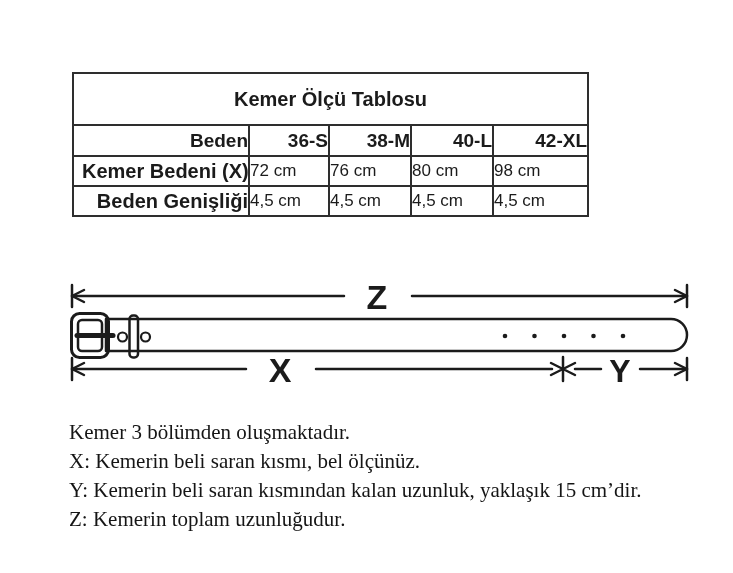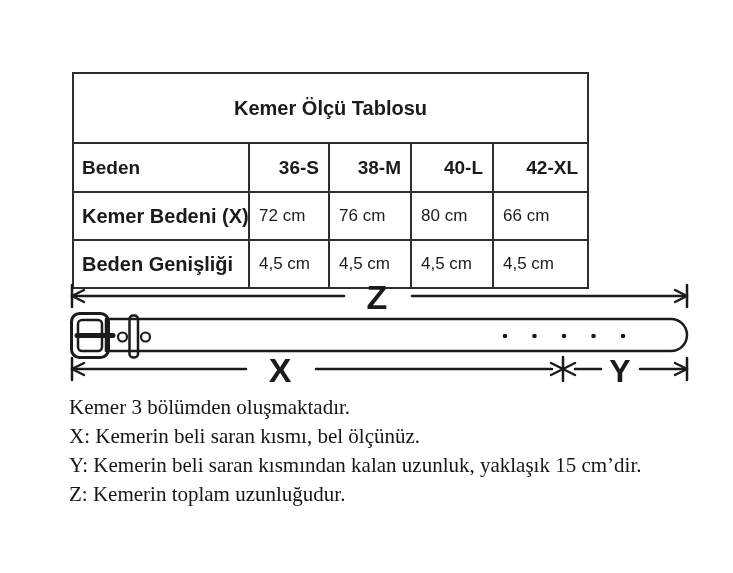--- a/index.html
+++ b/index.html
@@ -16,39 +16,39 @@
   .size-table {
     position: absolute;
     left: 72px; top: 72px;
     width: 515px;
     border-collapse: collapse;
     table-layout: fixed;
   }
   .size-table td, .size-table th {
     border: 2px solid #2e2e2e;
     vertical-align: middle;
-    padding: 9px;
+    padding: 0;
     overflow: hidden;
     white-space: nowrap;
     margin-left: 16px;
   }
   .size-table .title-cell {
     height: 50px;
     text-align: center;
     font-weight: 700;
     font-size: 20px;
   }
   .size-table th {
     height: 29px;
     font-weight: 700;
     font-size: 19px;
     text-align: right;
   }
   .size-table th.row-label, .size-table td.row-label {
-    text-align: left;
+    text-align: right;
     padding-left: 8px;
   }
   .size-table td {
     height: 28px;
     font-size: 17px;
     font-weight: 400;
   }
   .size-table td.row-label {
     font-weight: 700;
     font-size: 20px;
@@ -69,21 +69,21 @@
   .belt-diagram text {
     fill: #1b1b1b;
     font-family: "Liberation Sans", sans-serif;
     font-weight: 700;
     text-anchor: middle;
   }
 
   
   .notes {
     position: absolute;
-    left: 69px; top: 393px;
+    left: 69px; top: 418px;
     font-family: "Liberation Serif", serif;
     font-size: 21px;
     line-height: 29px;
     color: #151515;
   }
 </style>
 </head>
 <body>
 
 <table class="size-table">
@@ -103,21 +103,21 @@
       <th>36-S</th>
       <th>38-M</th>
       <th>40-L</th>
       <th>42-XL</th>
     </tr>
     <tr>
       <td class="row-label">Kemer Bedeni (X)</td>
       <td>72 cm</td>
       <td>76 cm</td>
       <td>80 cm</td>
-      <td>66 cm</td>
+      <td>98 cm</td>
     </tr>
     <tr>
       <td class="row-label">Beden Genişliği</td>
       <td>4,5 cm</td>
       <td>4,5 cm</td>
       <td>4,5 cm</td>
       <td>4,5 cm</td>
     </tr>
   </tbody>
 </table>

